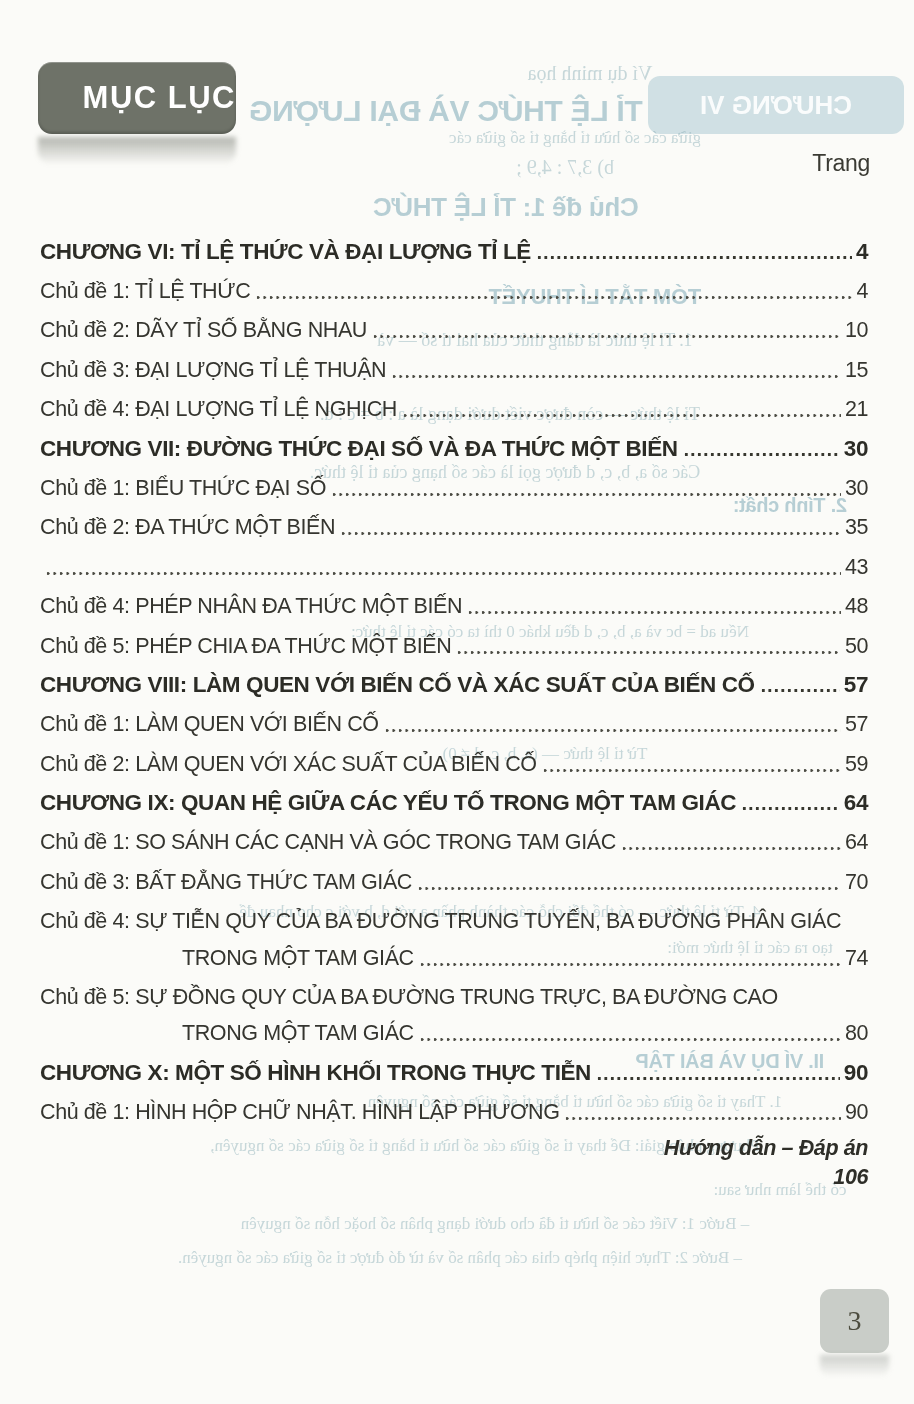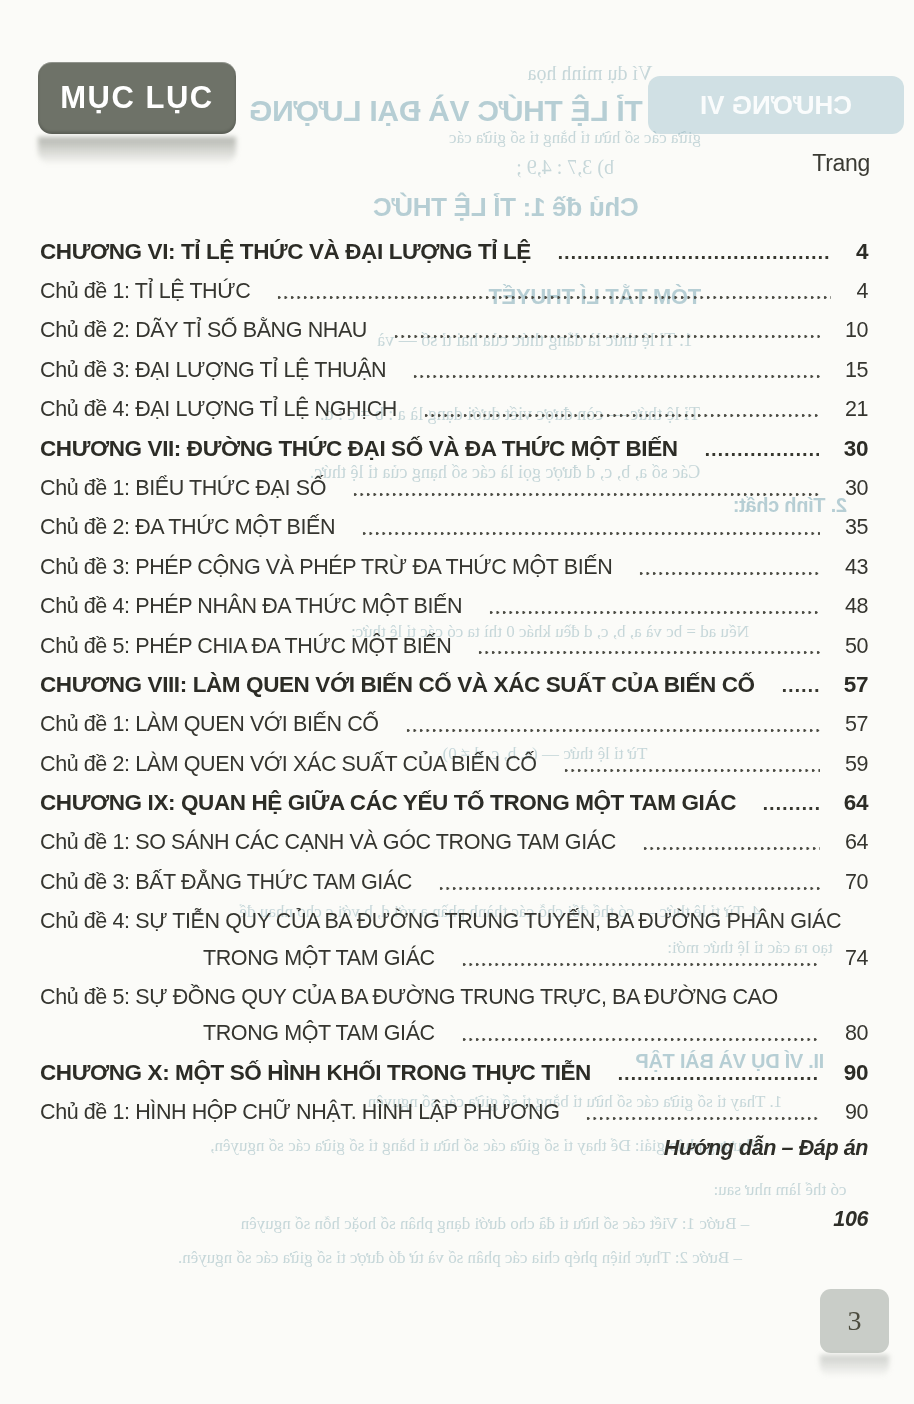--- a/index.html
+++ b/index.html
@@ -6,21 +6,21 @@
   .page{
     position:relative;width:914px;height:1404px;margin:0 auto;
     background:#fbfbf8;overflow:hidden;
     font-family:"Liberation Sans","DejaVu Sans",sans-serif;
     color:#33332d;
   }
   
   .badge{
     position:absolute;left:38px;top:62px;width:198px;height:72px;
     background:#6e7268;border-radius:14px;
-    display:flex;align-items:center;justify-content:center;
+    display:flex;align-items:center;justify-content:flex-end;
     color:#fff;font-size:31px;font-weight:700;letter-spacing:1.5px;
     box-shadow:inset 0 1px 0 rgba(255,255,255,.25), inset 0 -2px 3px rgba(0,0,0,.2);
   }
   .badge-reflection{
     position:absolute;left:38px;top:137px;width:198px;height:28px;
     background:linear-gradient(to bottom, rgba(110,114,104,.5), rgba(110,114,104,0));
     border-radius:0 0 14px 14px;filter:blur(2.5px);
   }
   
   .trang{
@@ -37,21 +37,21 @@
   .g-body{font-family:"Liberation Serif","DejaVu Serif",serif;color:rgba(140,175,184,.48);}
   .g-badge{
     font-weight:700;color:rgba(255,255,255,.9);
     background:rgba(165,198,208,.5);border-radius:12px;
     display:flex;align-items:center;justify-content:center;height:58px;
   }
   
   .toc{position:absolute;left:40px;right:46px;top:233px;z-index:2;}
   .row{
     display:flex;align-items:flex-end;height:29px;margin-bottom:10.4px;
-    font-size:21.5px;letter-spacing:-0.4px;font-stretch:semi-condensed;gap:21px;
+    font-size:21.5px;letter-spacing:-0.4px;font-stretch:semi-condensed;
   }
   .row .label{white-space:nowrap;}
   .row .pg{white-space:nowrap;}
   .dots{
     flex:1;align-self:flex-end;height:7px;margin:0 4px 3px 6px;
     background-image:radial-gradient(circle at 2.2px 3.5px, #4a4a42 1.25px, transparent 1.5px);
     background-size:6.5px 7px;background-repeat:repeat-x;
   }
   .chapter{font-weight:700;font-size:22.5px;color:#2c2c26;margin-top:2.6px;}
   .chapter .dots{
@@ -152,21 +152,20 @@
         <span class="label">Chủ đề 1: BIỂU THỨC ĐẠI SỐ</span>
         <span class="dots"></span>
         <span class="pg">30</span>
       </div>
       <div class="row topic">
         <span class="label">Chủ đề 2: ĐA THỨC MỘT BIẾN</span>
         <span class="dots"></span>
         <span class="pg">35</span>
       </div>
       <div class="row topic">
-        <span class="label">Chủ đề 3: PHÉP CỘNG VÀ PHÉP TRỪ ĐA THỨC MỘT BIẾN</span>
         <span class="dots"></span>
         <span class="pg">43</span>
       </div>
       <div class="row topic">
         <span class="label">Chủ đề 4: PHÉP NHÂN ĐA THỨC MỘT BIẾN</span>
         <span class="dots"></span>
         <span class="pg">48</span>
       </div>
       <div class="row topic">
         <span class="label">Chủ đề 5: PHÉP CHIA ĐA THỨC MỘT BIẾN</span>

